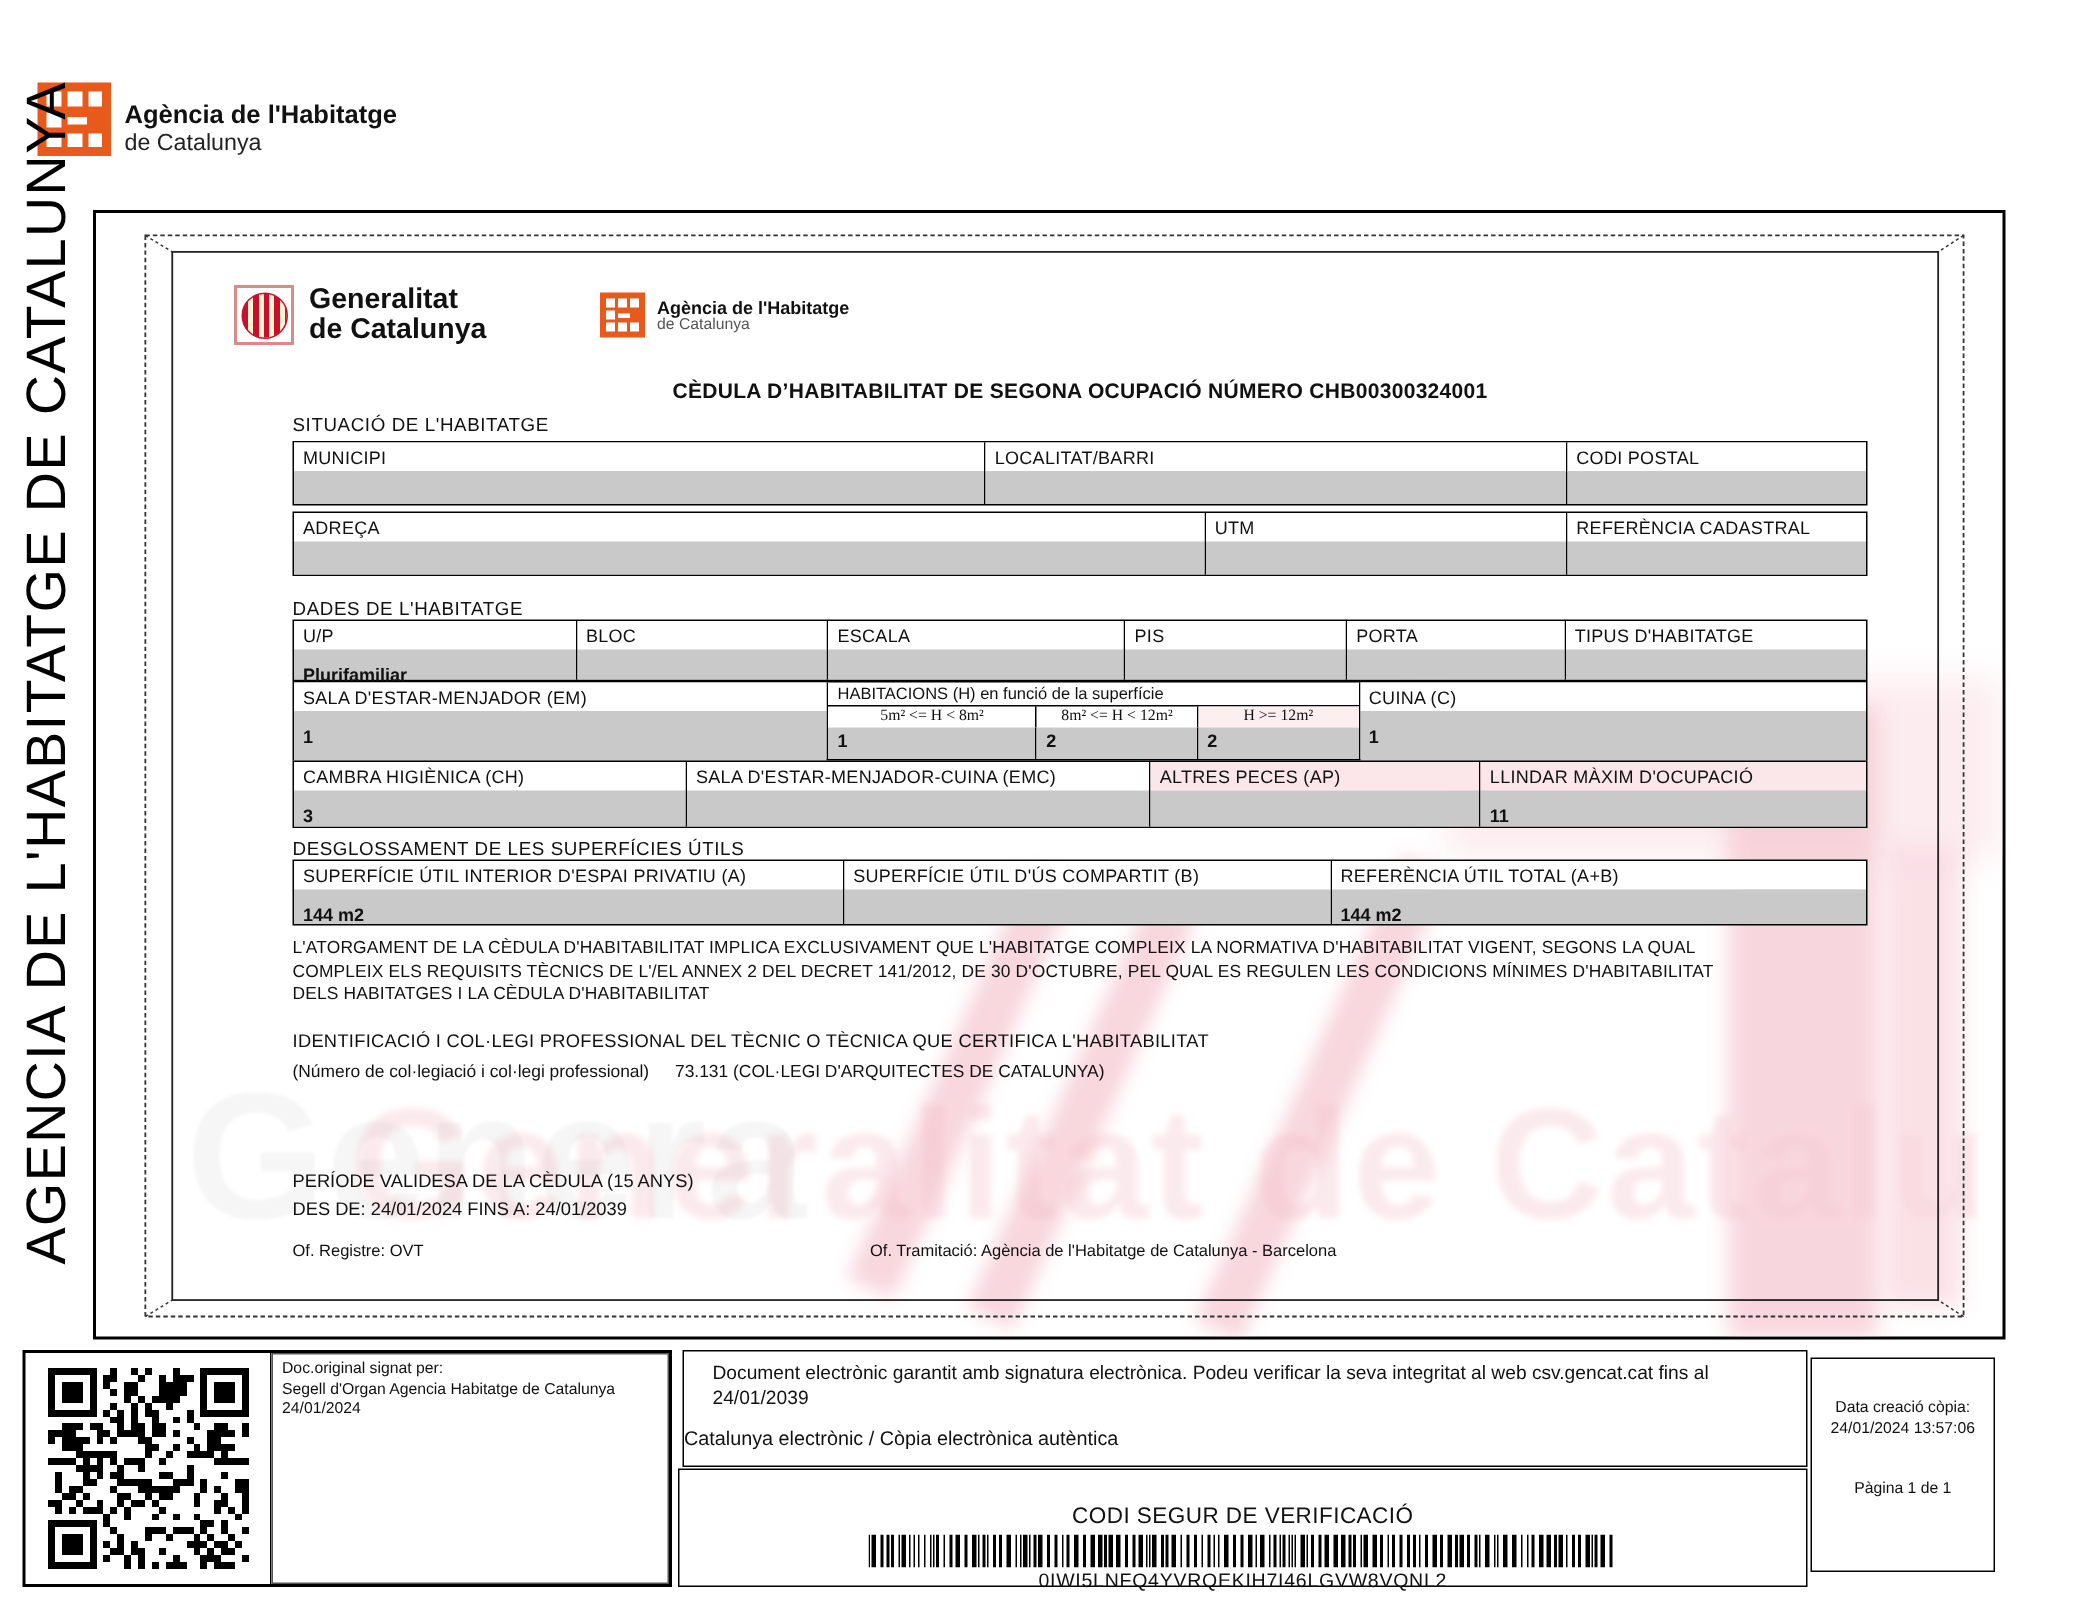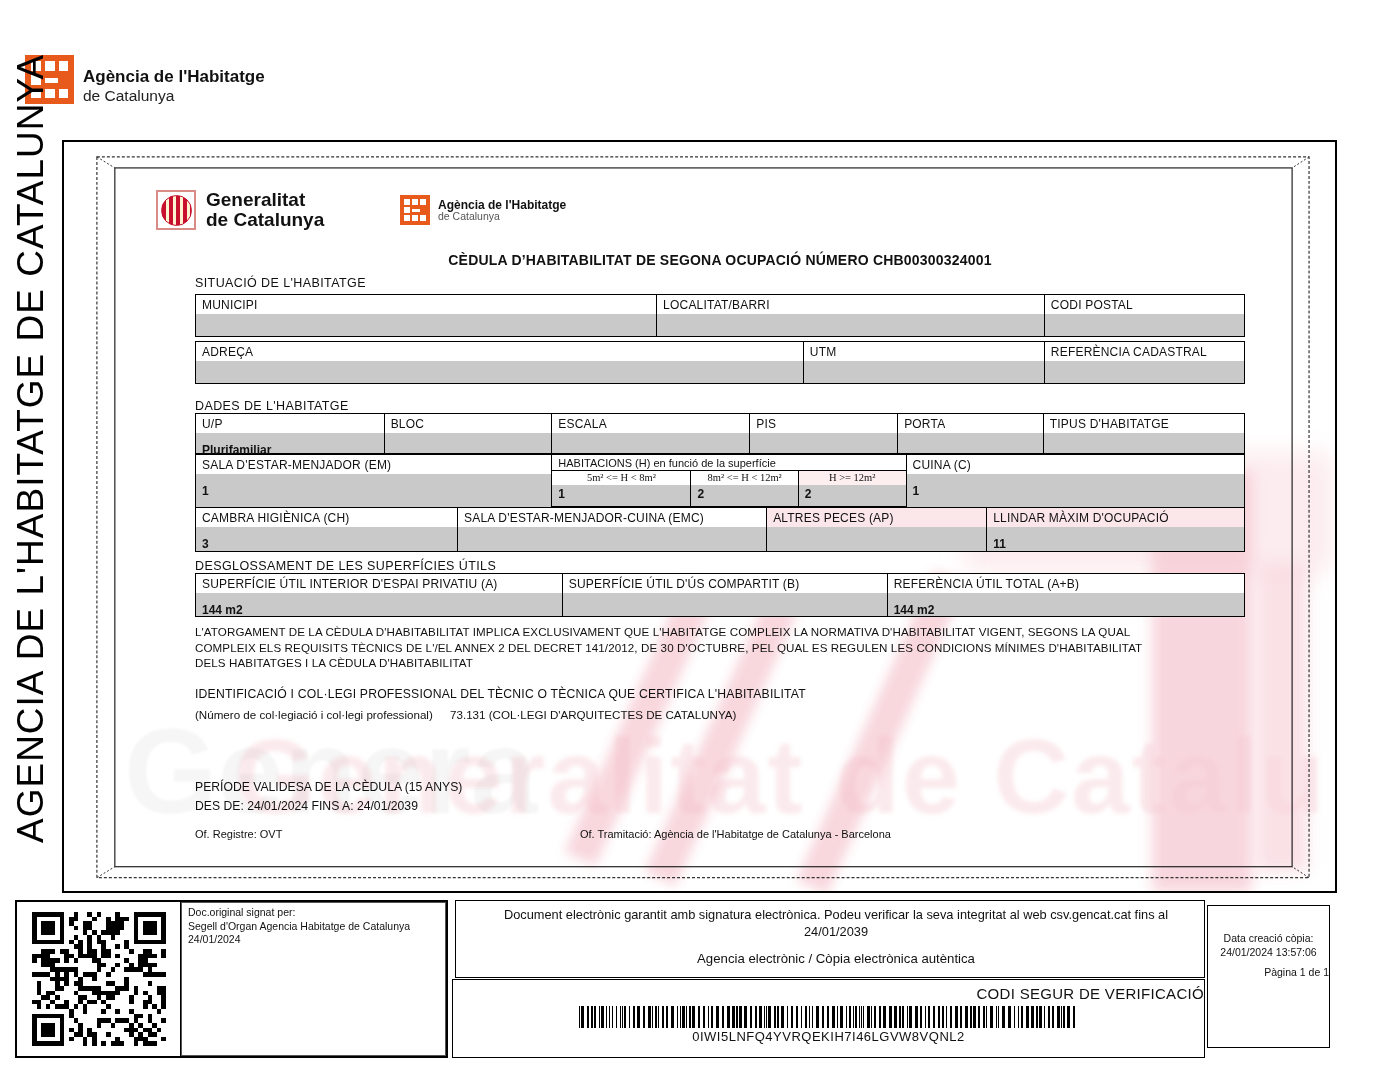--- a/index.html
+++ b/index.html
@@ -72,29 +72,29 @@
   .ident-line .v { margin-left:14px; }
   .periode { position:absolute; left:131px; top:636px; font-size:12.2px; line-height:19px; }
   .office { position:absolute; top:686px; font-size:11px; }
   .office.reg { left:131px; }
   .office.tram { left:516px; }
 
   
   .f-left { position:absolute; left:15px; top:900px; width:433px; height:158px; border:2.5px solid #000; display:flex; }
   .qr-wrap { width:163px; display:flex; align-items:center; justify-content:center; }
   .sig-box { flex:1; border-left:1.5px solid #000; box-shadow:inset 0 0 0 1px #555; padding:4px 7px; font-size:10.5px; line-height:13.5px; }
-  .f-center-top { position:absolute; left:455px; top:900px; width:750px; height:78px; border:1.5px solid #000; text-align:center;padding-left:12px; }
+  .f-center-top { position:absolute; left:455px; top:900px; width:750px; height:78px; border:1.5px solid #000; text-align:left; }
   .f-center-top .v1 { margin:5px auto 0; width:710px; font-size:12.8px; line-height:17px; }
   .f-center-top .v2 { margin-top:11px; font-size:13.2px; }
   .f-center-bot { position:absolute; left:452px; top:979px; width:753px; height:79px; border:1.5px solid #000; text-align:center; }
-  .f-center-bot .csv-h { margin-top:5px; font-size:15px; letter-spacing:.3px;text-align:right; }
+  .f-center-bot .csv-h { margin-top:22px; font-size:15px; letter-spacing:.3px; }
   .f-center-bot svg { display:block; margin:4px auto 1px; }
   .f-center-bot .code { font-size:13px; letter-spacing:.5px; }
   .f-right { position:absolute; left:1207px; top:905px; width:123px; height:143px; border:1.5px solid #000; text-align:center; font-size:10.5px; line-height:14px; padding-top:25px; }
-  .f-right .pg { margin-top:6px;text-align:right; }
+  .f-right .pg { margin-top:26px; }
 </style>
 </head>
 <body>
 
 <div class="top-logo">
   <div class="ahc-square">
     <i style="left:6px;top:6px;width:10px;height:10px"></i>
       <i style="left:20px;top:6px;width:10px;height:10px"></i>
     <i style="left:34px;top:6px;width:9px;height:10px"></i>
     <i style="left:6px;top:20px;width:10px;height:10px"></i>
@@ -585,21 +585,21 @@
   </div>
   <div class="sig-box">
     <div>Doc.original signat per:</div>
     <div>Segell d'Organ Agencia Habitatge de Catalunya</div>
     <div>24/01/2024</div>
   </div>
 </div>
 
 <div class="f-center-top">
   <div class="v1">Document electrònic garantit amb signatura electrònica. Podeu verificar la seva integritat al web csv.gencat.cat fins al 24/01/2039</div>
-  <div class="v2">Agencia electrònic / Còpia electrònica autèntica</div>
+  <div class="v2">Catalunya electrònic / Còpia electrònica autèntica</div>
 </div>
 
 <div class="f-center-bot">
   <div class="csv-h">CODI SEGUR DE VERIFICACIÓ</div>
   <svg id="barcode" width="500" height="22">
       <rect x="0" y="0" width="1" height="22" fill="#000"></rect>
       <rect x="2" y="0" width="3" height="22" fill="#000"></rect>
       <rect x="8" y="0" width="2" height="22" fill="#000"></rect>
       <rect x="12" y="0" width="2" height="22" fill="#000"></rect>
       <rect x="15" y="0" width="2" height="22" fill="#000"></rect>

